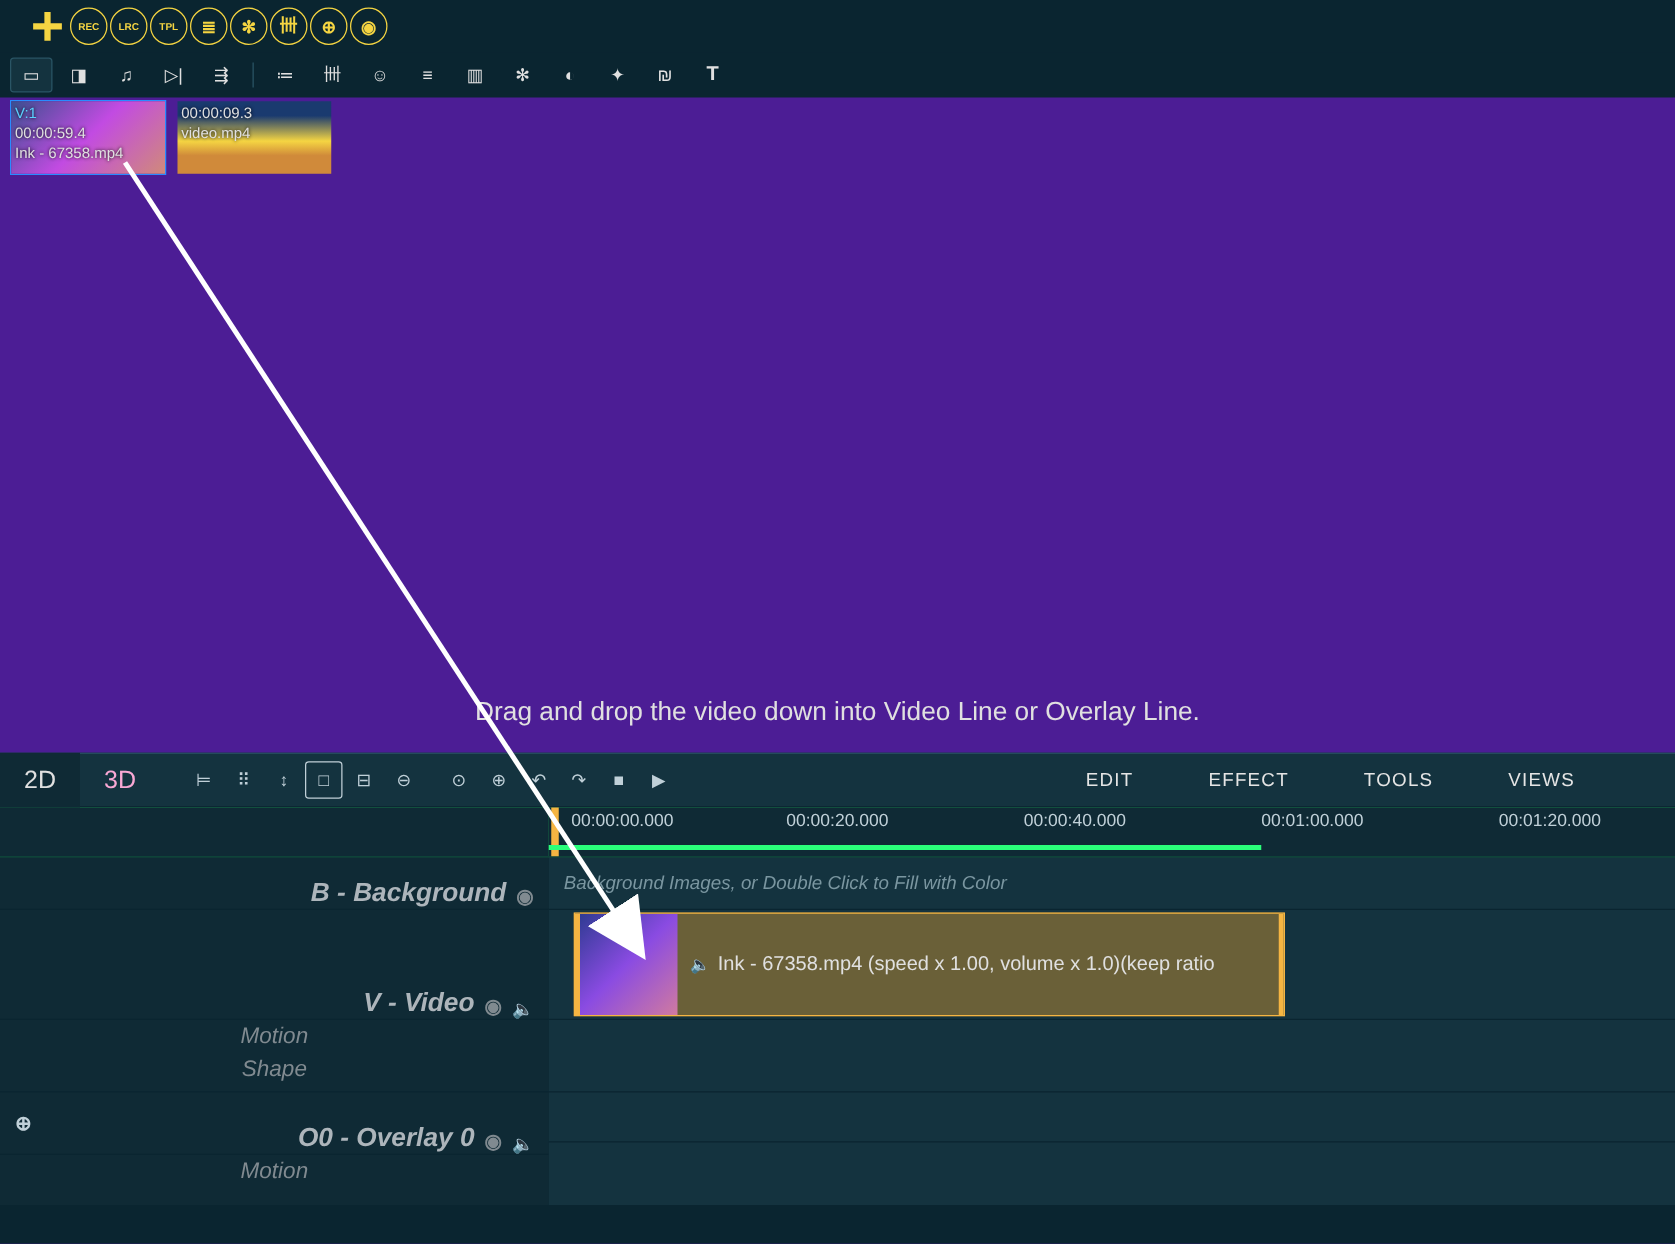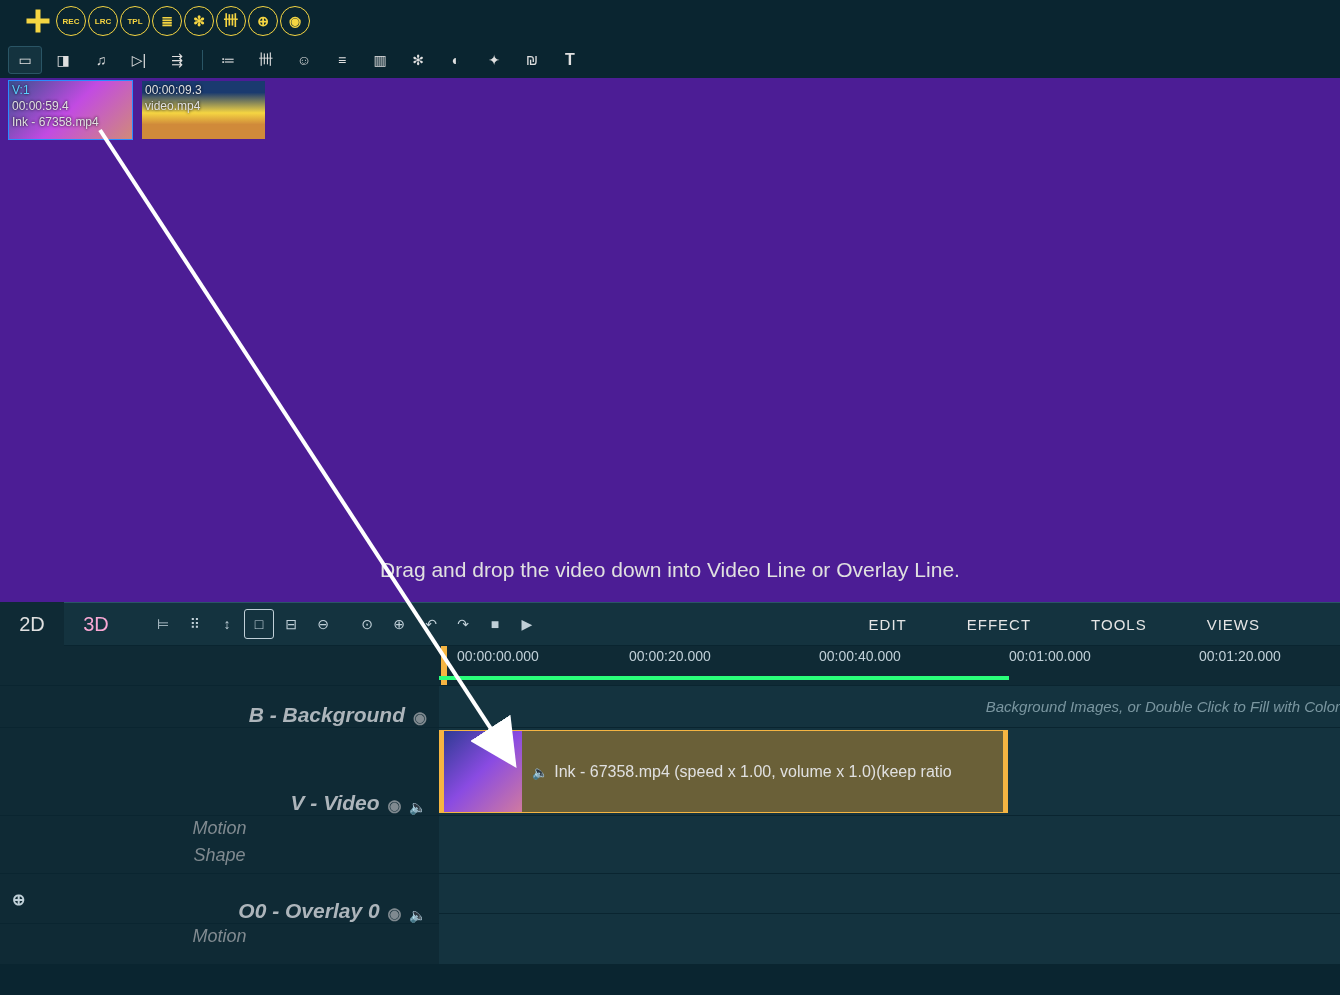--- a/index.html
+++ b/index.html
@@ -200,30 +200,29 @@
   .tr-ov-subs { height: 40px; }
 
   .content-row {
     border-bottom: 1px solid #0a2530;
     position: relative;
     color: #7a96a0;
     font-style: italic;
     font-size: 15px;
     display: flex; align-items: center;
     padding-left: 12px;
-    justify-content: flex-end;
   }
   .content-row.c-bg { height: 42px; }
   .content-row.c-video { height: 88px; }
   .content-row.c-subs { height: 58px; }
   .content-row.c-ov { height: 50px; }
   .content-row.c-ov-subs { height: 40px; }
 
   .clip {
-    position: absolute; top: 2px; bottom: 2px; left: 0; width: 569px;
+    position: absolute; top: 2px; bottom: 2px; left: 20px; width: 569px;
     border: 1px solid #f5b542;
     background: #6a6038;
     display: flex; align-items: center;
     overflow: hidden;
   }
   .clip-thumb {
     width: 82px; height: 100%;
     background: linear-gradient(135deg,#2a3a8f,#8a4be2,#d07aa0);
   }
   .clip-text {

